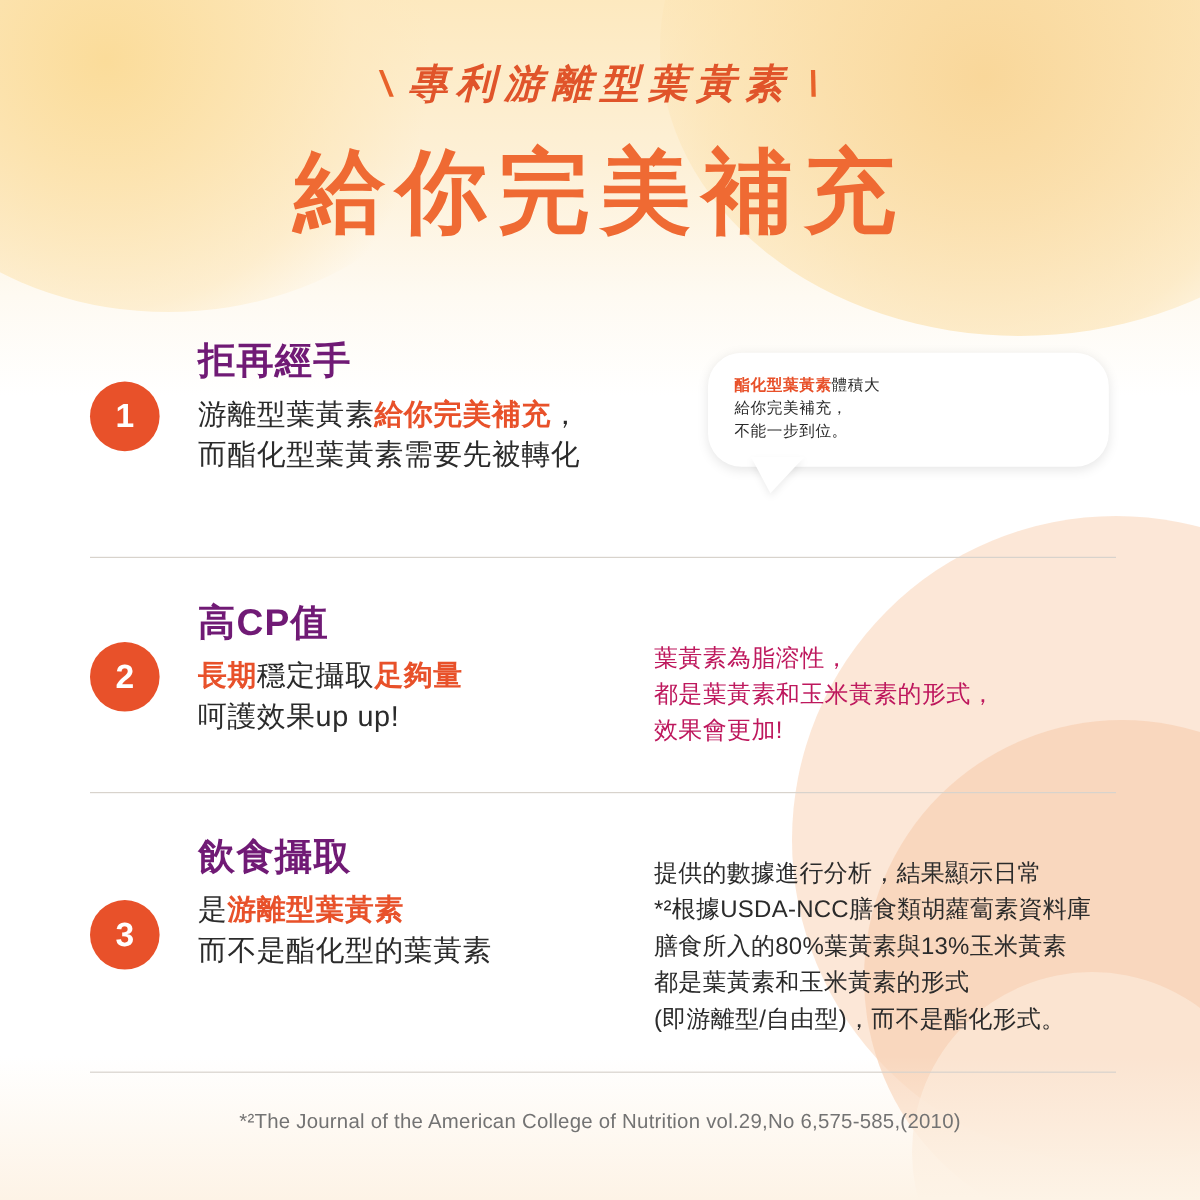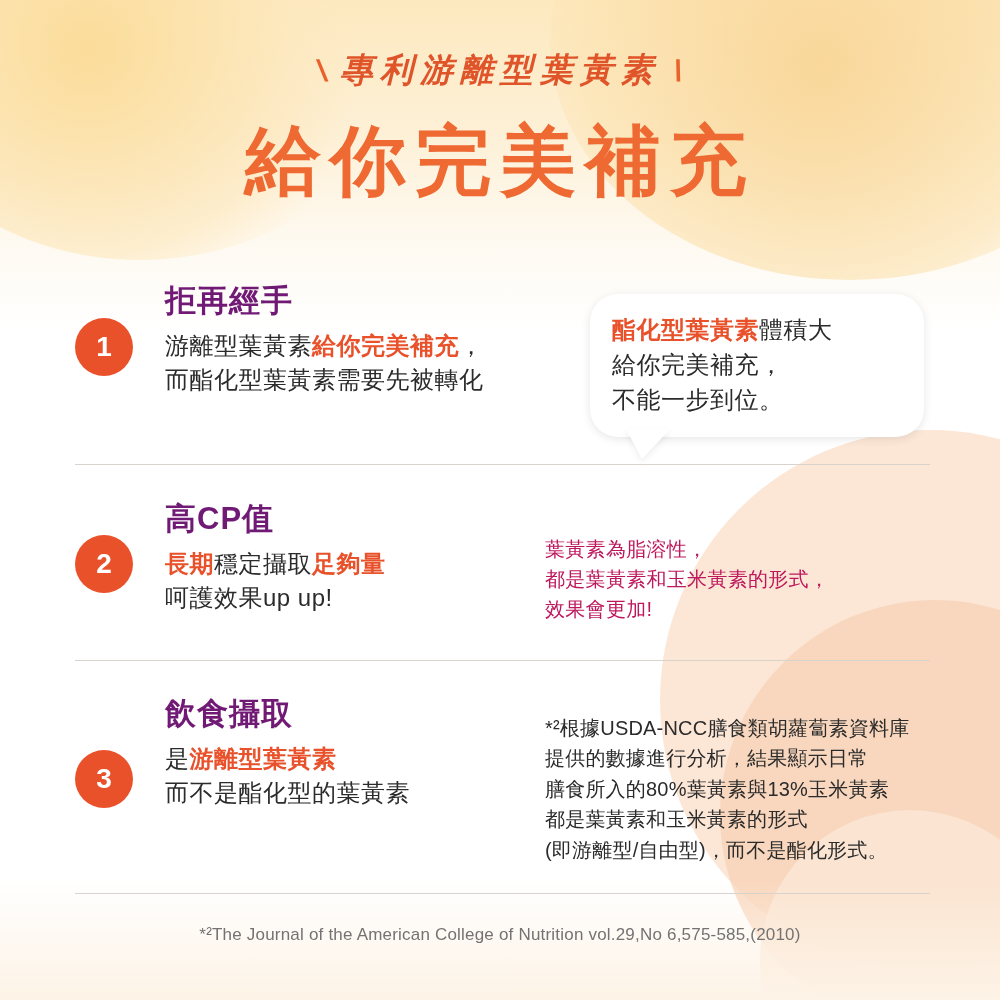--- a/index.html
+++ b/index.html
@@ -197,21 +197,21 @@
     position: absolute;
     left: 515px;
     top: 12px;
     width: 290px;
     padding: 18px 22px 20px 22px;
     background: #ffffff;
     border-radius: 28px;
     box-shadow: 0 2px 10px rgba(0,0,0,0.10);
   }
   .bubble-line {
-    font-size: 24px;
+    font-size: 13px;
     color: #2b2b2b;
     line-height: 1.46;
     letter-spacing: 0.5px;
   }
   .bubble-tail {
     position: absolute;
     left: 36px;
     bottom: -22px;
     width: 0; height: 0;
     border-left: 16px solid transparent;
@@ -325,22 +325,22 @@
     <div class="row row-3">
       <div class="num-badge num-3">3</div>
       <div class="left-block">
         <div class="row-title">飲食攝取</div>
         <div class="row-line">
           <span>是</span><span class="hl">游離型葉黃素</span>
         </div>
         <div class="row-line">而不是酯化型的葉黃素</div>
       </div>
       <div class="right-note-3">
+        <div class="note-line-3">提供的數據進行分析，結果顯示日常</div>
         <div class="note-line-3">*²根據USDA-NCC膳食類胡蘿蔔素資料庫</div>
-        <div class="note-line-3">提供的數據進行分析，結果顯示日常</div>
         <div class="note-line-3">膳食所入的80%葉黃素與13%玉米黃素</div>
         <div class="note-line-3">都是葉黃素和玉米黃素的形式</div>
         <div class="note-line-3">(即游離型/自由型)，而不是酯化形式。</div>
       </div>
     </div>
 
     <div class="divider div-3"></div>
 
     <div class="footnote">*²The Journal of the American College of Nutrition vol.29,No 6,575-585,(2010)</div>
 

